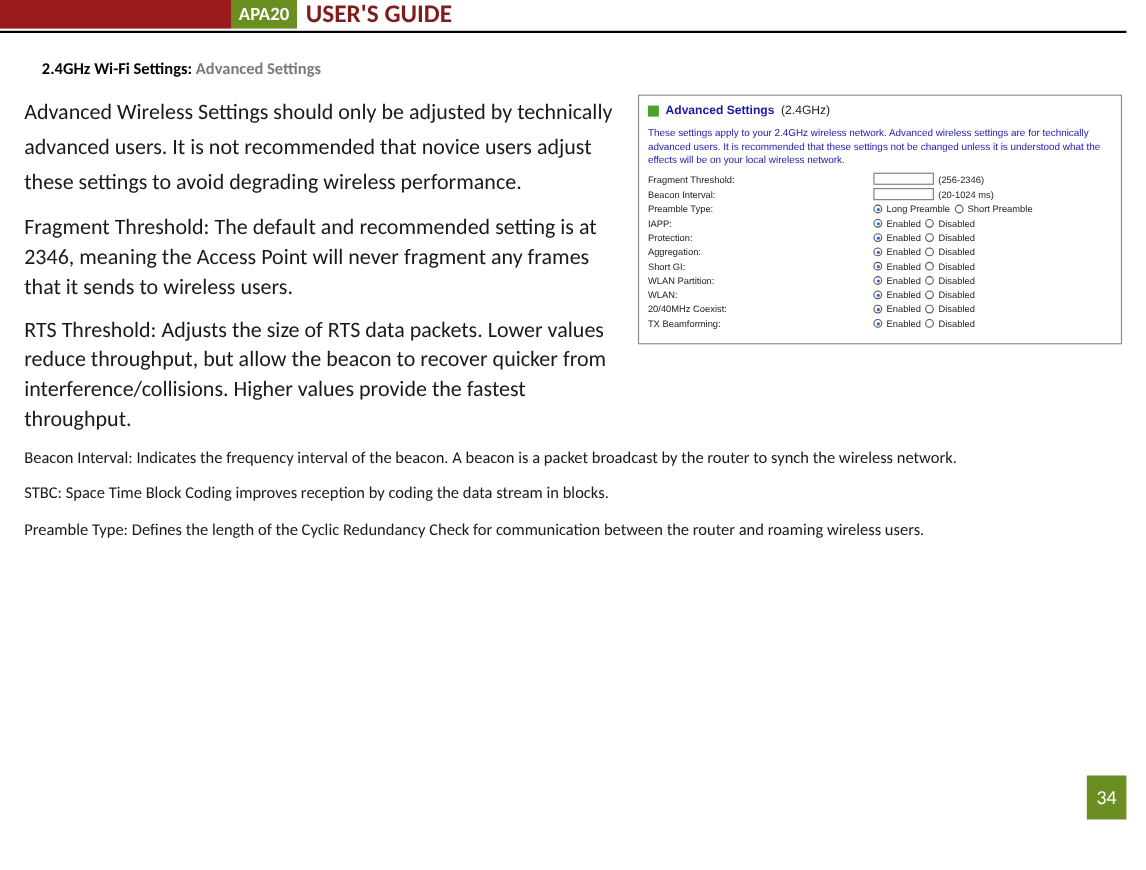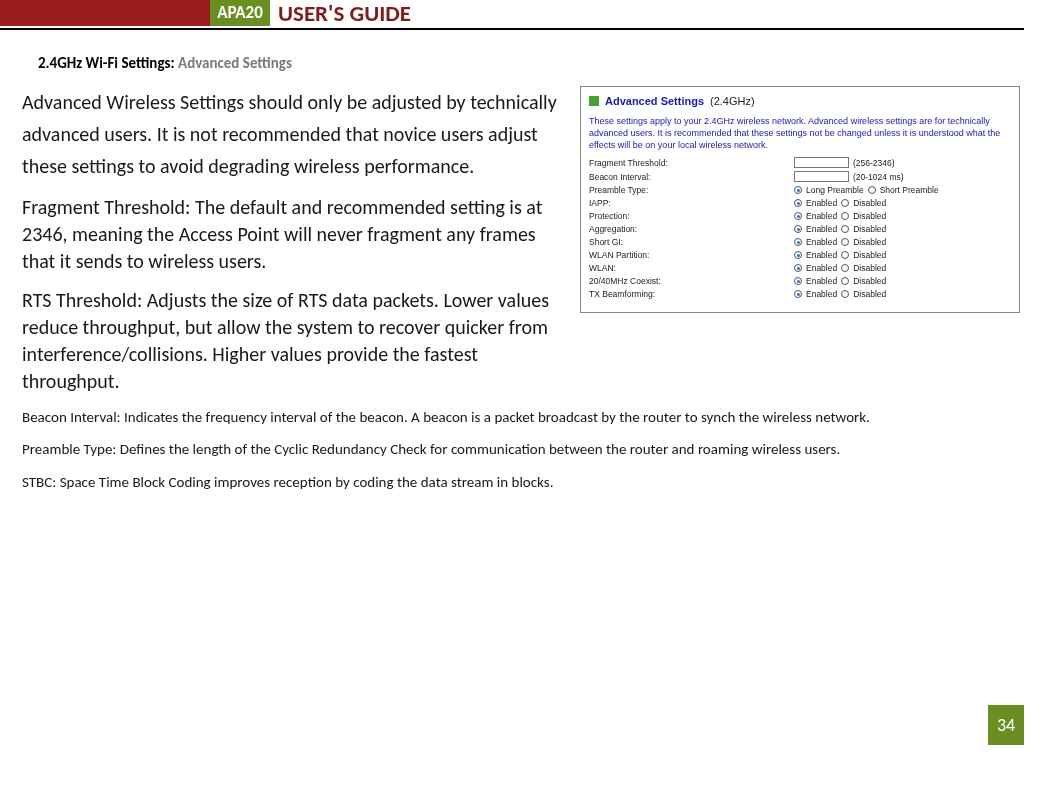--- a/index.html
+++ b/index.html
@@ -171,21 +171,21 @@
 <div class="page">
 
   <div class="section-title">
     <span>2.4GHz Wi-Fi Settings: </span><span class="grey">Advanced Settings</span>
   </div>
 
   <div class="cols">
     <div class="leftcol">
       <p class="lead">Advanced Wireless Settings should only be adjusted by technically advanced users. It is not recommended that novice users adjust these settings to avoid degrading wireless performance.</p>
       <p>Fragment Threshold: The default and recommended setting is at 2346, meaning the Access Point will never fragment any frames that it sends to wireless users.</p>
-      <p>RTS Threshold: Adjusts the size of RTS data packets. Lower values reduce throughput, but allow the system to recover quicker from interference/collisions. Higher values provide the fastest throughput.</p>
+      <p>RTS Threshold: Adjusts the size of RTS data packets. Lower values reduce throughput, but allow the beacon to recover quicker from interference/collisions. Higher values provide the fastest throughput.</p>
     </div>
 
     <div class="shot">
       <div class="shot-hdr">
         <span class="sq"></span>
         <span class="t1">Advanced Settings</span>
         <span class="t2">(2.4GHz)</span>
       </div>
       <div class="shot-desc">These settings apply to your 2.4GHz wireless network. Advanced wireless settings are for technically advanced users. It is recommended that these settings not be changed unless it is understood what the effects will be on your local wireless network.</div>
 
@@ -286,19 +286,19 @@
               <span class="radio"></span>
               <span>Disabled</span>
             </span>
           </div>
         </div>
     </div>
   </div>
 
   <div class="fullwidth">
     <p>Beacon Interval: Indicates the frequency interval of the beacon. A beacon is a packet broadcast by the router to synch the wireless network.</p>
+    <p>STBC: Space Time Block Coding improves reception by coding the data stream in blocks.</p>
     <p>Preamble Type: Defines the length of the Cyclic Redundancy Check for communication between the router and roaming wireless users.</p>
-    <p>STBC: Space Time Block Coding improves reception by coding the data stream in blocks.</p>
   </div>
 
 </div>
 
 <div class="pagenum">34</div>
 
 </body></html>

